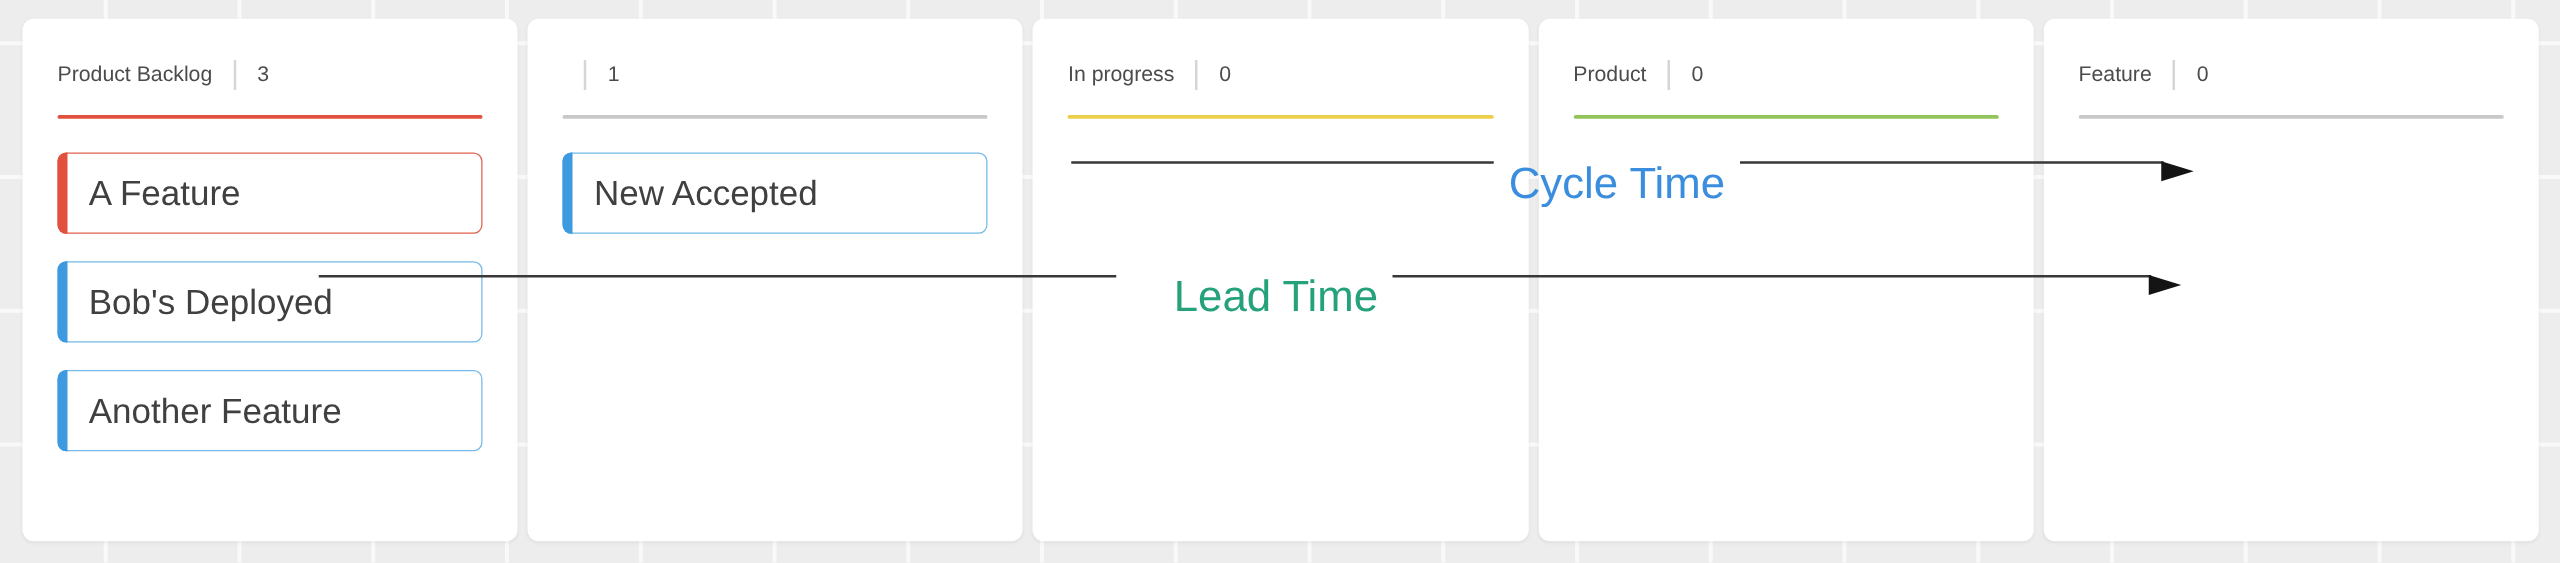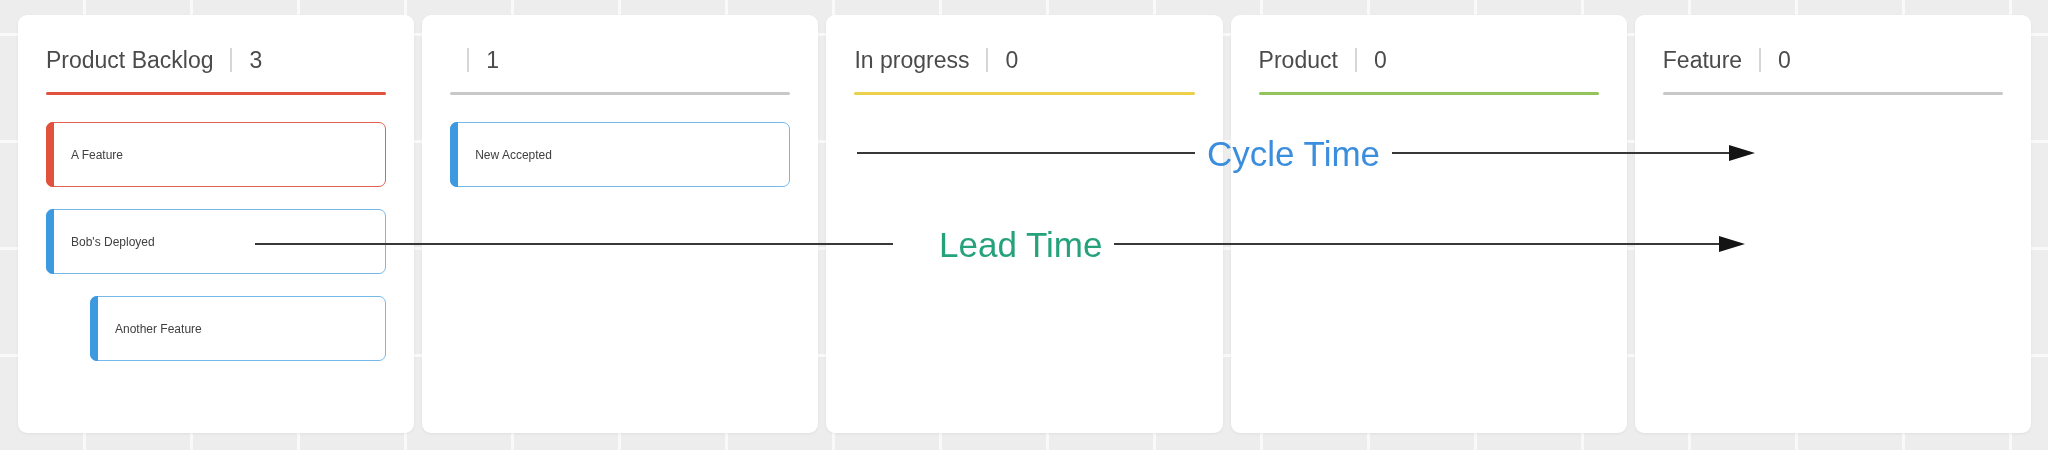--- a/index.html
+++ b/index.html
@@ -38,21 +38,21 @@
     padding: 0 28px;
     box-sizing: border-box;
     min-width: 0;
   }
   .col-header {
     margin-top: 30px;
     height: 30px;
     display: flex;
     align-items: center;
     color: #4b4b4b;
-    font-size: 23px;
+    font-size: 17px;
   }
   .col-title { white-space: nowrap; }
   .col-sep {
     display: inline-block;
     width: 2px;
     height: 24px;
     background: #d6d6d6;
     margin: 0 17px;
   }
   .col-count { color: #4b4b4b; }
@@ -87,35 +87,35 @@
     position: absolute;
     left: -1px;
     top: -1px;
     bottom: -1px;
     width: 8px;
     background: var(--bar);
     border-radius: 7px 0 0 7px;
   }
   .card-title {
     color: #404040;
-    font-size: 12px;
+    font-size: 28px;
     white-space: nowrap;
   }
 
   
   .overlay {
     position: absolute;
     left: 0; top: 0; right: 0; bottom: 0;
     pointer-events: none;
     z-index: 5;
   }
   .arrow {
     position: absolute;
     display: flex;
-    align-items: center;
+    align-items: flex-start;
     height: 48px;
   }
   .arrow .seg {
     height: 2px;
     background: #383838;
   }
   .arrow .grow { flex: 1 1 auto; }
   .arrow-label {
     margin: 0 12px;
     font-size: 35px;
@@ -148,21 +148,21 @@
     <div class="col-underline" style="background: rgb(226, 81, 61);"></div>
     <div class="col-cards">
   <div class="card" style="border-color: rgb(224, 97, 78); --bar: #e2513d;">
     <span class="card-title">A Feature</span>
   </div>
 
   <div class="card" style="border-color: rgb(116, 185, 232); --bar: #3d99e0;">
     <span class="card-title">Bob's Deployed</span>
   </div>
 
-  <div class="card" style="border-color: rgb(116, 185, 232); margin-left: 44px; --bar: #3d99e0;">
+  <div class="card" style="border-color: rgb(116, 185, 232); --bar: #3d99e0;">
     <span class="card-title">Another Feature</span>
   </div>
 </div>
   </section>
 
   <section class="column">
     <header class="col-header">
       <span class="col-sep"></span>
       <span class="col-count">1</span>
     </header>

